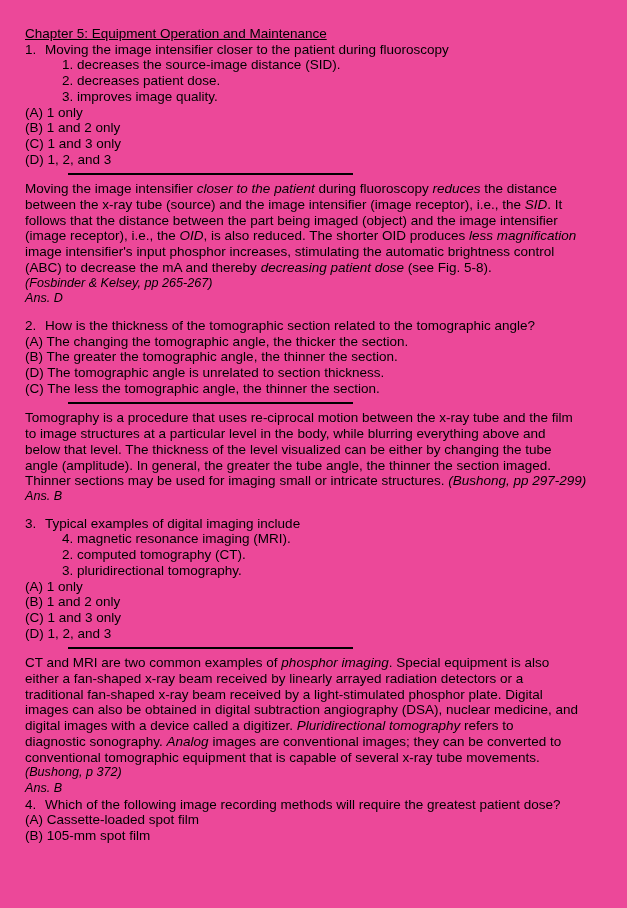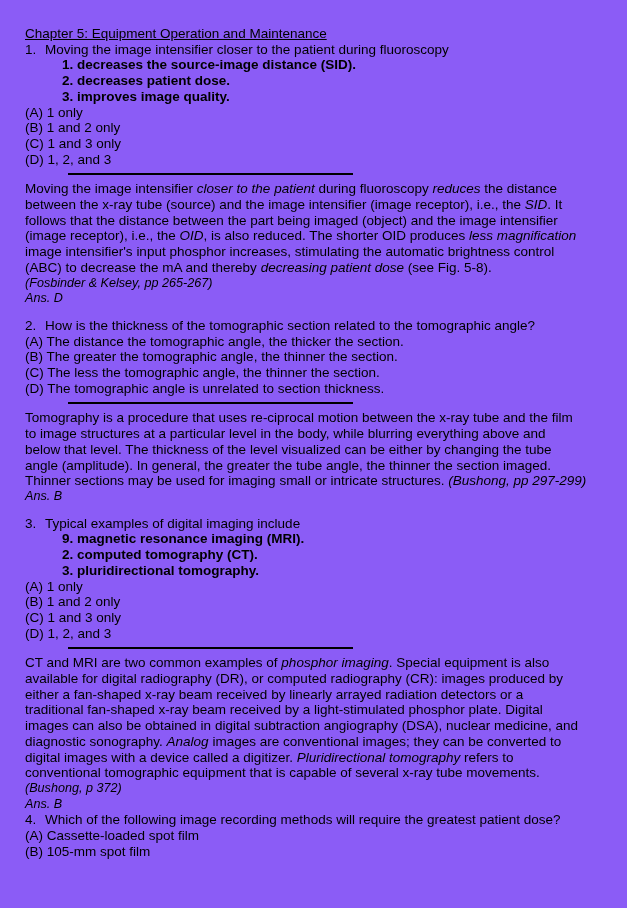--- a/index.html
+++ b/index.html
@@ -12,30 +12,30 @@
   }
   #page {
     box-sizing: border-box;
     width: 627px;
     height: 908px;
     padding: 26px 8px 0 25px;
     font-family: "Liberation Sans", sans-serif;
     font-size: 13.5px;
     line-height: 15.7px;
     color: #000;
-    background: #8b5cf6;
+    background: #ec4899;
   }
   .title {
     text-decoration: underline;
     white-space: nowrap;
   }
   .question { display: flex; }
   .q-num { width: 20px; flex: 0 0 20px; }
   .q-text { flex: 1 1 auto; white-space: nowrap; }
-  .sub-item { margin-left: 37px; white-space: nowrap; font-weight: bold; }
+  .sub-item { margin-left: 37px; white-space: nowrap; }
   .choice { white-space: nowrap; }
   .divider {
     height: 0;
     border-top: 2px solid #000;
     width: 285px;
     margin: 6px 0 6px 43px;
   }
   .exp-line { white-space: nowrap; }
   .exp-line em, .q-text em { font-style: italic; }
   .cite {
@@ -73,57 +73,56 @@
         <div class="exp-line">(ABC) to decrease the mA and thereby <em>decreasing patient dose</em> (see Fig. 5-8).</div>
         <div class="exp-line cite"><em>(Fosbinder &amp; Kelsey, pp 265-267)</em></div>
         <div class="exp-line cite"><em>Ans. D</em></div>
       </div>
       <div class="gap"></div>
       <div>
         <div class="question">
           <div class="q-num">2.</div>
           <div class="q-text">How is the thickness of the tomographic section related to the tomographic angle?</div>
         </div>
-        <div class="choice">(A) The distance the tomographic angle, the thicker the section.</div>
+        <div class="choice">(A) The changing the tomographic angle, the thicker the section.</div>
         <div class="choice">(B) The greater the tomographic angle, the thinner the section.</div>
+        <div class="choice">(D) The tomographic angle is unrelated to section thickness.</div>
         <div class="choice">(C) The less the tomographic angle, the thinner the section.</div>
-        <div class="choice">(D) The tomographic angle is unrelated to section thickness.</div>
       </div>
       <div class="divider"></div>
       <div class="explanation">
         <div class="exp-line">Tomography is a procedure that uses re-ciprocal motion between the x-ray tube and the film</div>
         <div class="exp-line">to image structures at a particular level in the body, while blurring everything above and</div>
         <div class="exp-line">below that level. The thickness of the level visualized can be either by changing the tube</div>
         <div class="exp-line">angle (amplitude). In general, the greater the tube angle, the thinner the section imaged.</div>
         <div class="exp-line">Thinner sections may be used for imaging small or intricate structures. <em>(Bushong, pp 297-299)</em></div>
         <div class="exp-line cite"><em>Ans. B</em></div>
       </div>
       <div class="gap"></div>
       <div>
         <div class="question">
           <div class="q-num">3.</div>
           <div class="q-text">Typical examples of digital imaging include</div>
         </div>
-        <div class="sub-item">9. magnetic resonance imaging (MRI).</div>
+        <div class="sub-item">4. magnetic resonance imaging (MRI).</div>
         <div class="sub-item">2. computed tomography (CT).</div>
         <div class="sub-item">3. pluridirectional tomography.</div>
         <div class="choice">(A) 1 only</div>
         <div class="choice">(B) 1 and 2 only</div>
         <div class="choice">(C) 1 and 3 only</div>
         <div class="choice">(D) 1, 2, and 3</div>
       </div>
       <div class="divider"></div>
       <div class="explanation">
         <div class="exp-line">CT and MRI are two common examples of <em>phosphor imaging</em>. Special equipment is also</div>
-        <div class="exp-line">available for digital radiography (DR), or computed radiography (CR): images produced by</div>
         <div class="exp-line">either a fan-shaped x-ray beam received by linearly arrayed radiation detectors or a</div>
         <div class="exp-line">traditional fan-shaped x-ray beam received by a light-stimulated phosphor plate. Digital</div>
         <div class="exp-line">images can also be obtained in digital subtraction angiography (DSA), nuclear medicine, and</div>
+        <div class="exp-line">digital images with a device called a digitizer. <em>Pluridirectional tomography</em> refers to</div>
         <div class="exp-line">diagnostic sonography. <em>Analog</em> images are conventional images; they can be converted to</div>
-        <div class="exp-line">digital images with a device called a digitizer. <em>Pluridirectional tomography</em> refers to</div>
         <div class="exp-line">conventional tomographic equipment that is capable of several x-ray tube movements.</div>
         <div class="exp-line cite"><em>(Bushong, p 372)</em></div>
         <div class="exp-line cite"><em>Ans. B</em></div>
       </div>
       <div>
         <div class="question">
           <div class="q-num">4.</div>
           <div class="q-text">Which of the following image recording methods will require the greatest patient dose?</div>
         </div>
         <div class="choice">(A) Cassette-loaded spot film</div>

